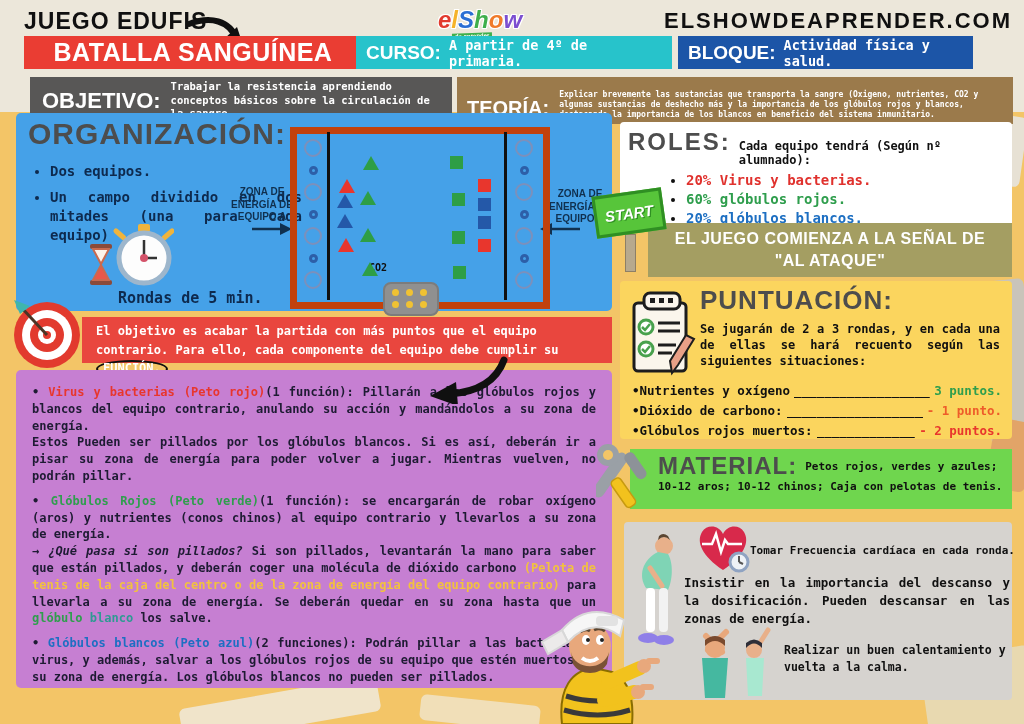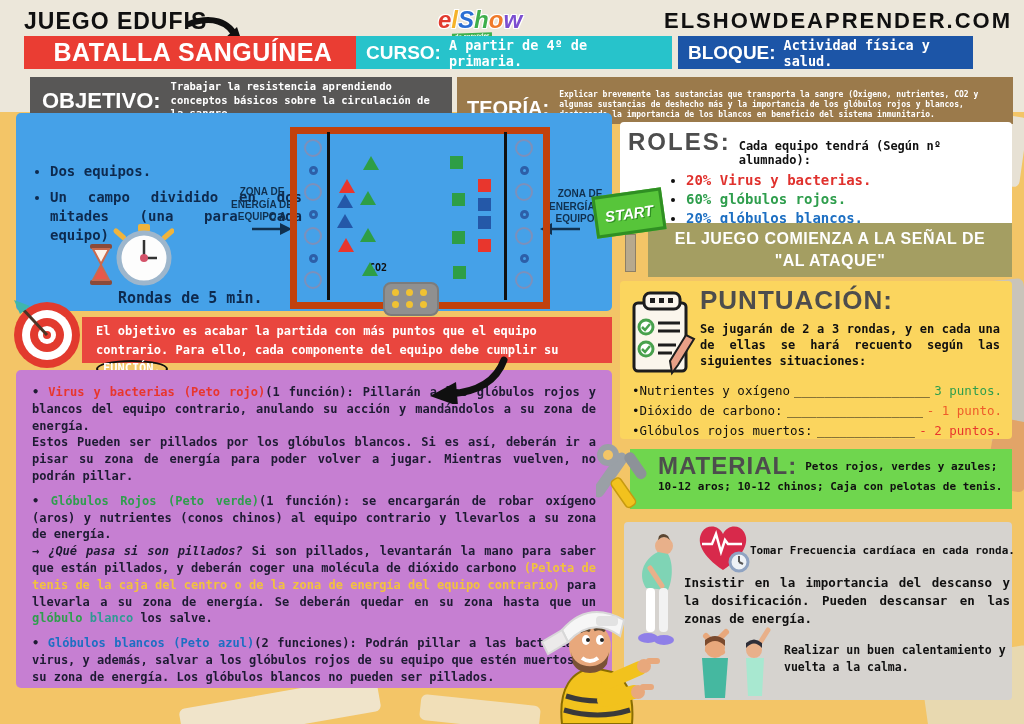--- a/index.html
+++ b/index.html
@@ -90,21 +90,21 @@
   .start .board{position:absolute;left:2px;top:2px;width:70px;height:42px;background:#57c53a;
         border:3px solid #2f8f23;transform:rotate(-8deg);display:flex;align-items:center;justify-content:center;
         color:#fff;font-family:"Liberation Sans",sans-serif;font-weight:800;font-style:italic;font-size:15px;
         text-shadow:1px 1px 0 #2f8f23;box-sizing:border-box;}
   .start .post{position:absolute;left:33px;top:44px;width:9px;height:36px;background:#b7a98e;border:1px solid #8d7f66;}
   .punt{left:620px;top:281px;width:392px;height:158px;background:#fbd55e;border-radius:4px;}
   .punt-heading{left:80px;top:4px;font-size:26px;letter-spacing:1px;position:absolute;}
   .punt-intro{position:absolute;left:80px;top:40px;width:300px;font-size:12px;font-weight:700;
               color:#101010;text-align:justify;line-height:1.35;}
   .punt-rows{position:absolute;left:12px;top:102px;width:370px;}
-  .prow{display:flex;align-items:flex-end;font-size:12.5px;font-weight:400;color:#101010;margin-bottom:5px;}
+  .prow{display:flex;align-items:flex-end;font-size:12.5px;font-weight:700;color:#101010;margin-bottom:5px;}
   .prow::before{content:"• ";}
   .pfill{flex:1;overflow:hidden;white-space:nowrap;margin:0 4px;}
   .pval{white-space:nowrap;}
   .material{left:630px;top:449px;width:382px;height:60px;background:#6fd64e;
             padding:3px 6px 0 28px;box-sizing:border-box;}
   .mat-row{display:flex;align-items:center;gap:8px;}
   .mat-heading{font-size:24px;letter-spacing:1px;}
   .mat-text{font-size:11px;font-weight:700;color:#101010;}
   .notes{left:624px;top:522px;width:388px;height:178px;background:#d6d3cf;border-radius:4px;}
   .note{position:absolute;font-weight:700;color:#101010;}
@@ -148,20 +148,21 @@
   <div class="abs objetivo">
     <span class="lbl">OBJETIVO:</span>
     <span class="val">Trabajar la resistencia aprendiendo conceptos básicos sobre la circulación de la sangre.</span>
   </div>
   <div class="abs teoria">
     <span class="lbl">TEORÍA:</span>
     <span class="val">Explicar brevemente las sustancias que transporta la sangre (Oxigeno, nutrientes, CO2 y algunas sustancias de deshecho más y la importancia de los glóbulos rojos y blancos, destacando la importancia de los blancos en beneficio del sistema inmunitario.</span>
   </div>
 
   <div class="abs orgbox"></div>
+  <div class="abs org-heading head">ORGANIZACIÓN:</div>
   <ul id="org-bullets">
       <li>Dos equipos.</li>
       <li>Un campo dividido en dos mitades (una para cada equipo)</li>
     </ul>
 
   <div class="abs zona zona-a">ZONA DE ENERGÍA DE EQUIPO A</div>
   <svg class="abs" style="left:252px;top:222px;" width="40" height="14" viewBox="0 0 40 14">
     <line x1="0" y1="7" x2="30" y2="7" stroke="#10304f" stroke-width="2.5"></line>
     <polygon points="28,1 40,7 28,13" fill="#10304f"></polygon>
   </svg>

